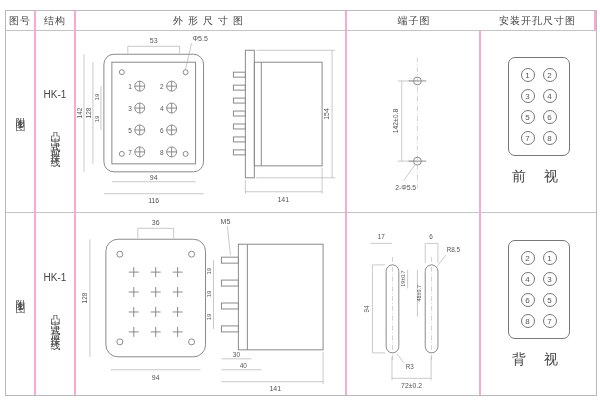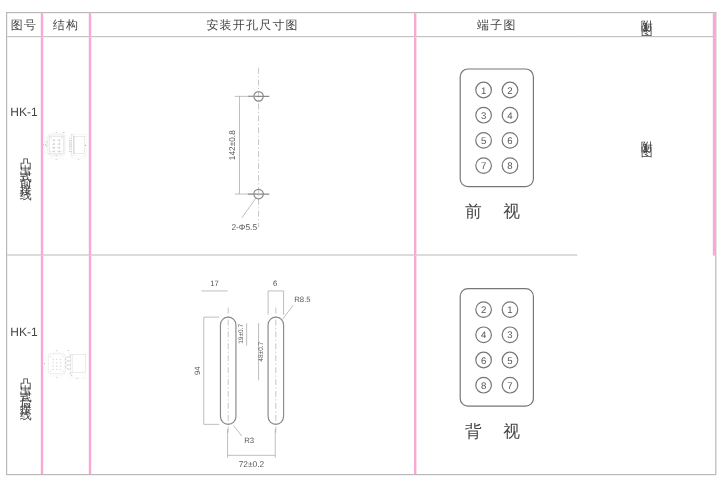--- a/index.html
+++ b/index.html
@@ -37,24 +37,27 @@
 <div class="page">
   <div class="tbl">
 
     <div class="cell">
       <span class="hdr">图号</span>
     </div>
     <div class="cell">
       <span class="hdr">结构</span>
     </div>
     <div class="cell">
-      <span class="hdr">安装开孔尺寸图</span>
+      <span class="hdr wide">外形尺寸图</span>
     </div>
     <div class="cell lc">
       <span class="hdr">端子图</span>
+    </div>
+    <div class="cell">
+      <span class="hdr">安装开孔尺寸图</span>
     </div>
 
     <div class="cell">
       <span class="vtext">附图1</span>
     </div>
 
     <div class="cell structure-cell">
       <span class="model">HK-1</span>
       <span class="vtext">凸出式前接线</span>
     </div>

